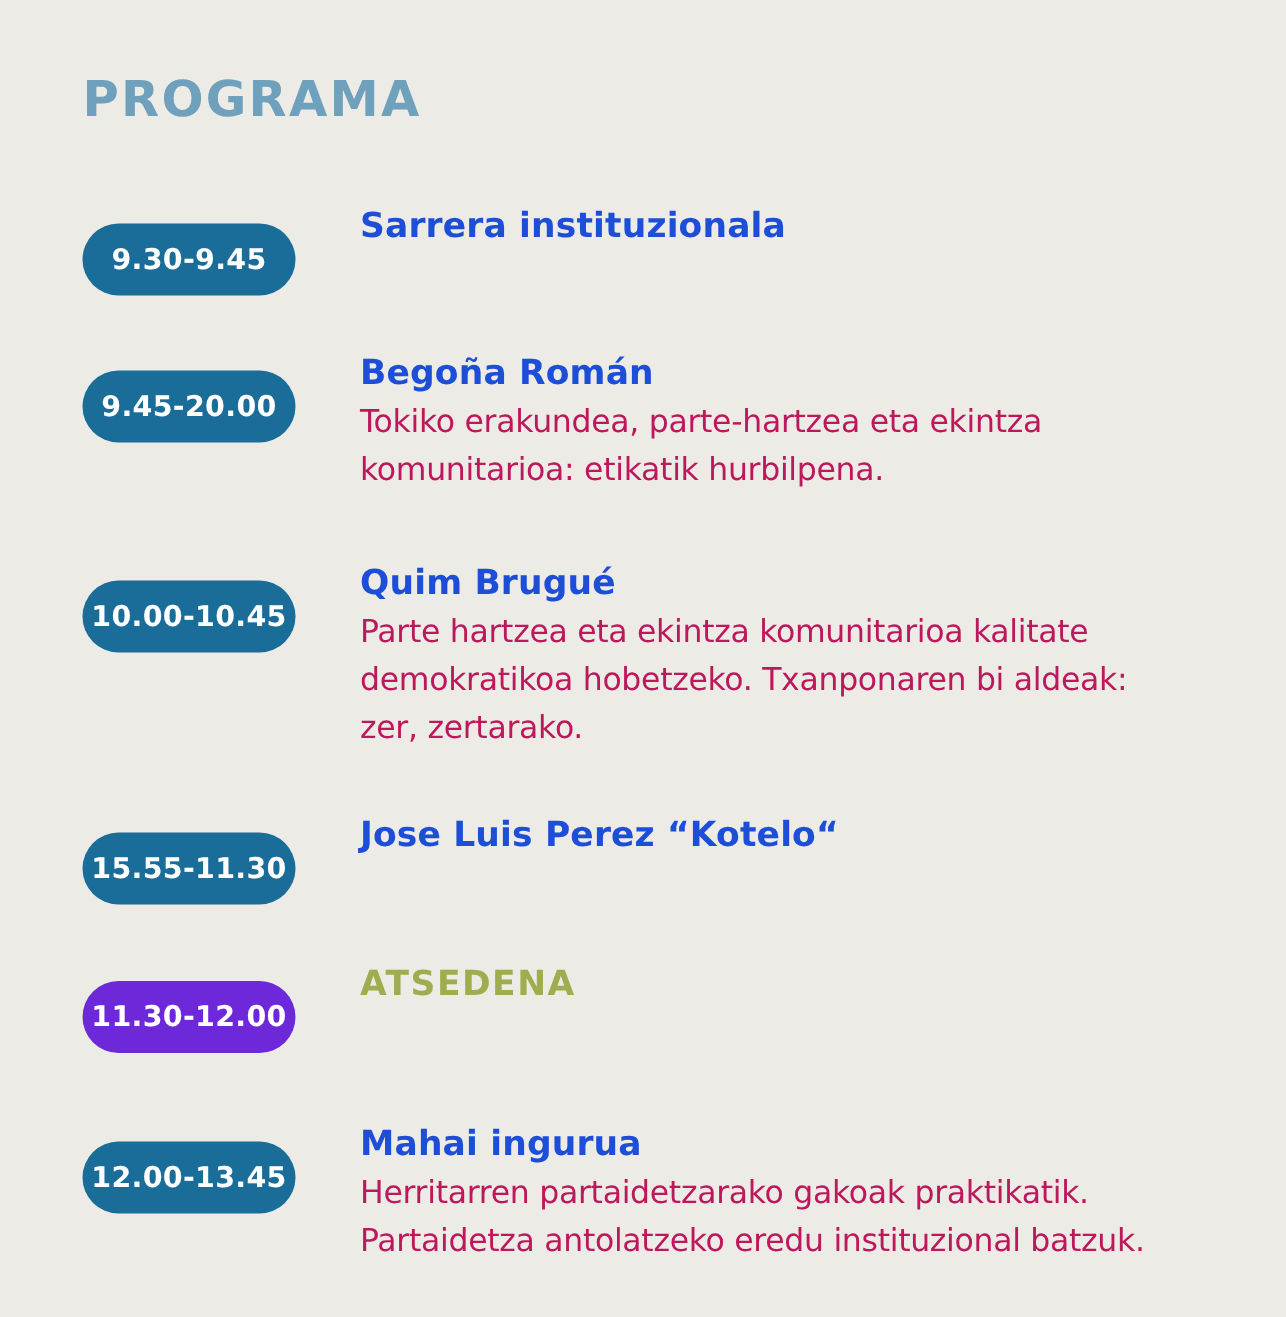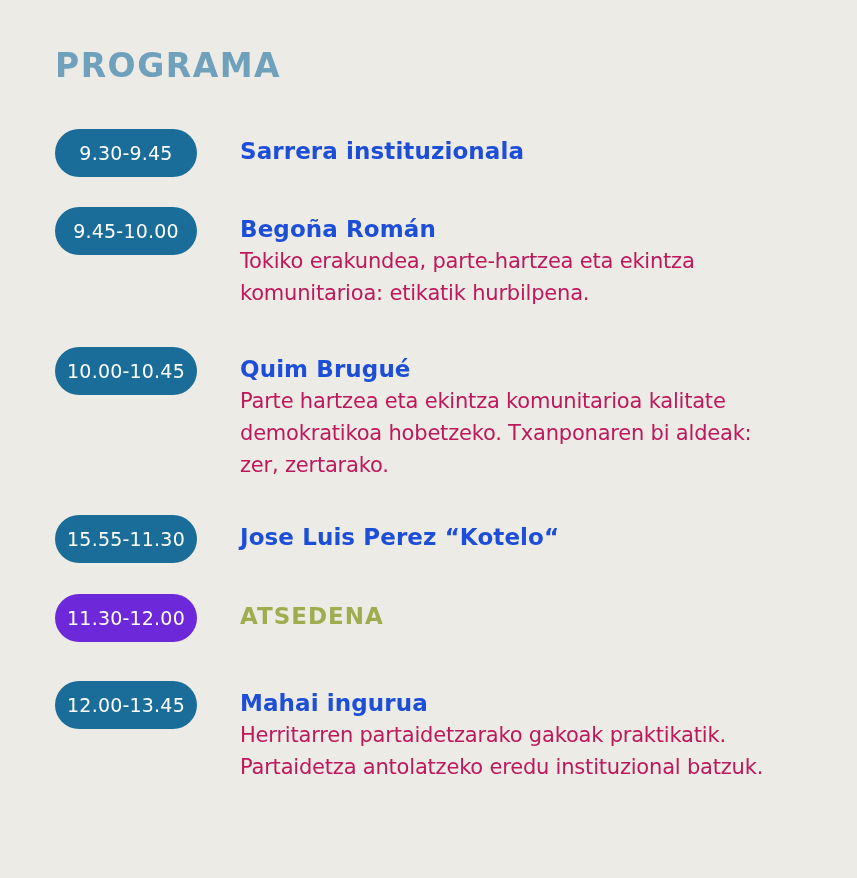--- a/index.html
+++ b/index.html
@@ -44,25 +44,26 @@
   .row-6 { margin-bottom: 0; }
 
   .pill {
     flex: 0 0 142px;
     width: 142px;
     height: 48px;
     border-radius: 24px;
     background: #1B6D99;
     color: #FFFFFF;
     font-size: 19px;
-    font-weight: 400;
+    font-weight: 700;
     letter-spacing: 0.2px;
     display: flex;
     align-items: center;
     justify-content: center;
+    margin-top: 20px;
   }
 
   .pill.olive { background: #6d28d9; }
 
   .texts {
     margin-left: 43px;
     padding-top: 6px;
     max-width: 600px;
   }
 
@@ -101,21 +102,21 @@
 
     <div class="row row-1">
       <div class="pill">9.30-9.45</div>
       <div class="texts">
         <div class="session-title">Sarrera instituzionala</div>
 
       </div>
     </div>
 
     <div class="row row-2">
-      <div class="pill">9.45-10.00</div>
+      <div class="pill">9.45-20.00</div>
       <div class="texts">
         <div class="session-title">Begoña Román</div>
         <div class="session-desc">Tokiko erakundea, parte-hartzea eta ekintza
 komunitarioa: etikatik hurbilpena.</div>
       </div>
     </div>
 
     <div class="row row-3">
       <div class="pill">10.00-10.45</div>
       <div class="texts">

